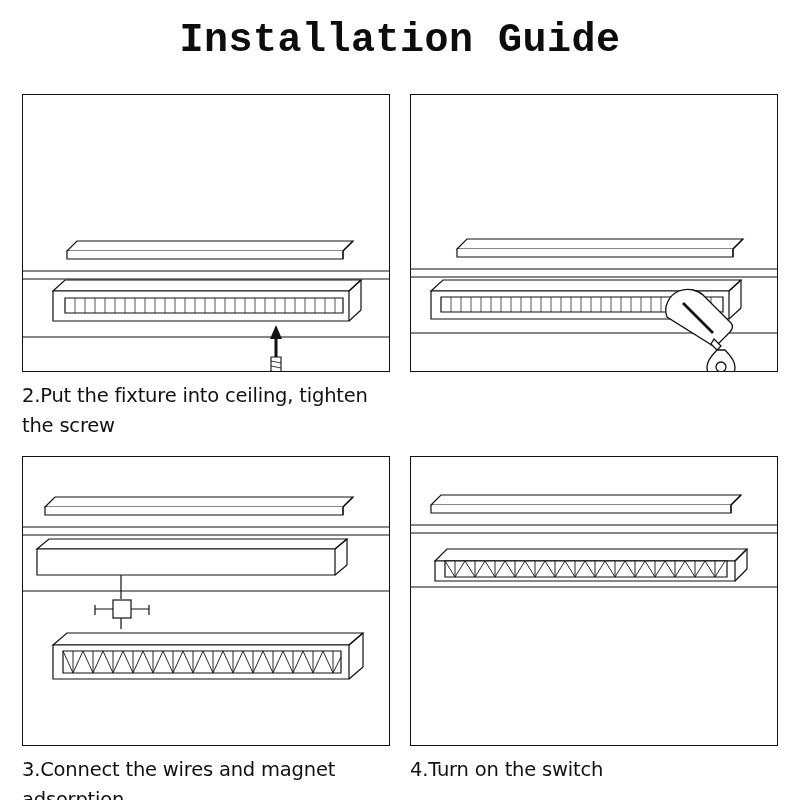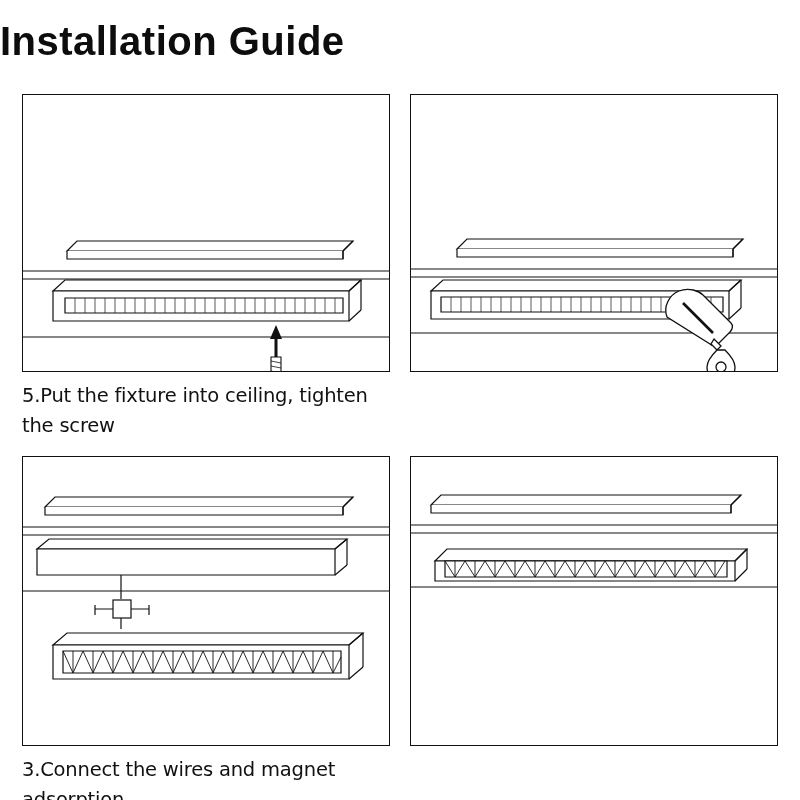--- a/index.html
+++ b/index.html
@@ -14,28 +14,28 @@
     color: #111111;
     overflow: hidden;
     position: relative;
   }
   .page {
     position: relative;
     width: 800px;
     height: 800px;
   }
   .title {
-    text-align: left;
+    text-align: center;
     font-size: 40px;
     font-weight: 700;
     letter-spacing: 0.5px;
     color: #0d0d0d;
     margin: 14px 0 0 0;
     line-height: 54px;
-    font-family: Liberation Sans, sans-serif;
+    font-family: Liberation Mono, monospace;
   }
   .grid {
     position: absolute;
     top: 80px;
     left: 22px;
     width: 756px;
     display: grid;
     grid-template-columns: 368px 368px;
     grid-column-gap: 20px;
     grid-row-gap: 0px;
@@ -137,21 +137,21 @@
             <path d="M248 262 L258 262 L258 284 L253 292 L248 284 Z" fill="#fff"></path>
             <g stroke-width="0.8">
               <line x1="248" y1="266" x2="258" y2="268"></line>
               <line x1="248" y1="271" x2="258" y2="273"></line>
               <line x1="248" y1="276" x2="258" y2="278"></line>
               <line x1="248" y1="281" x2="258" y2="283"></line>
             </g>
           </g>
         </svg>
       </div>
-      <div class="caption">5.Put the fixture into ceiling, tighten the screw</div>
+      <div class="caption">2.Put the fixture into ceiling, tighten the screw</div>
     </div>
 
     <div class="step">
       <div class="panel">
         <svg class="u" width="366" height="276" viewBox="0 0 366 276" fill="none" stroke="#111" stroke-width="1.2">
           <line x1="0" y1="174" x2="366" y2="174"></line>
           <line x1="0" y1="182" x2="366" y2="182"></line>
           <line x1="0" y1="238" x2="366" y2="238"></line>
 
           <g>
@@ -308,15 +308,16 @@
               <line x1="204" y1="104" x2="204" y2="120"></line>
                 <line x1="224" y1="104" x2="224" y2="120"></line>
               <line x1="244" y1="104" x2="244" y2="120"></line>
                 <line x1="264" y1="104" x2="264" y2="120"></line>
               <line x1="284" y1="104" x2="284" y2="120"></line>
                 <line x1="304" y1="104" x2="304" y2="120"></line>
             </g>
           </g>
         </svg>
       </div>
+      <div class="caption">4.Turn on the switch</div>
     </div>
   </div>
 </div>
 
 </body></html>

